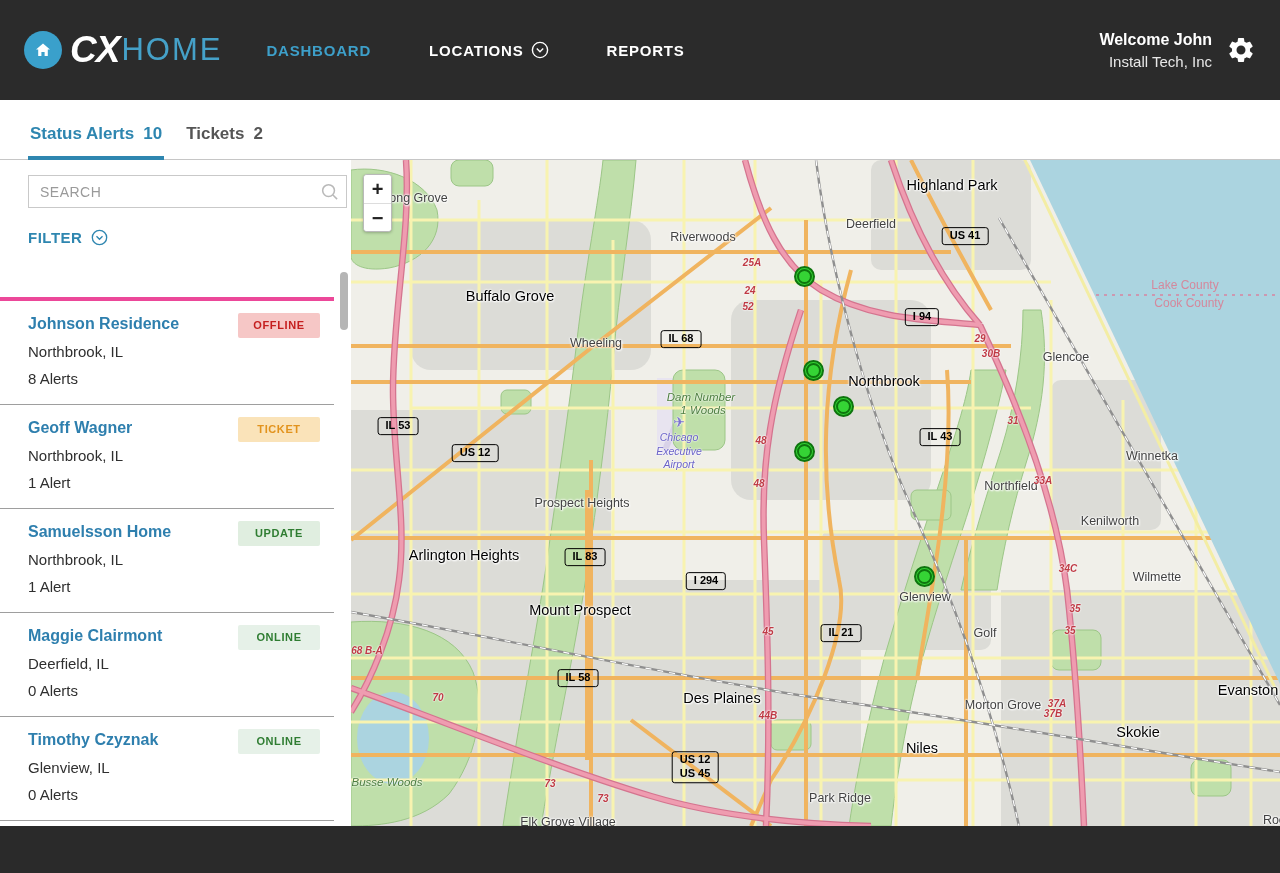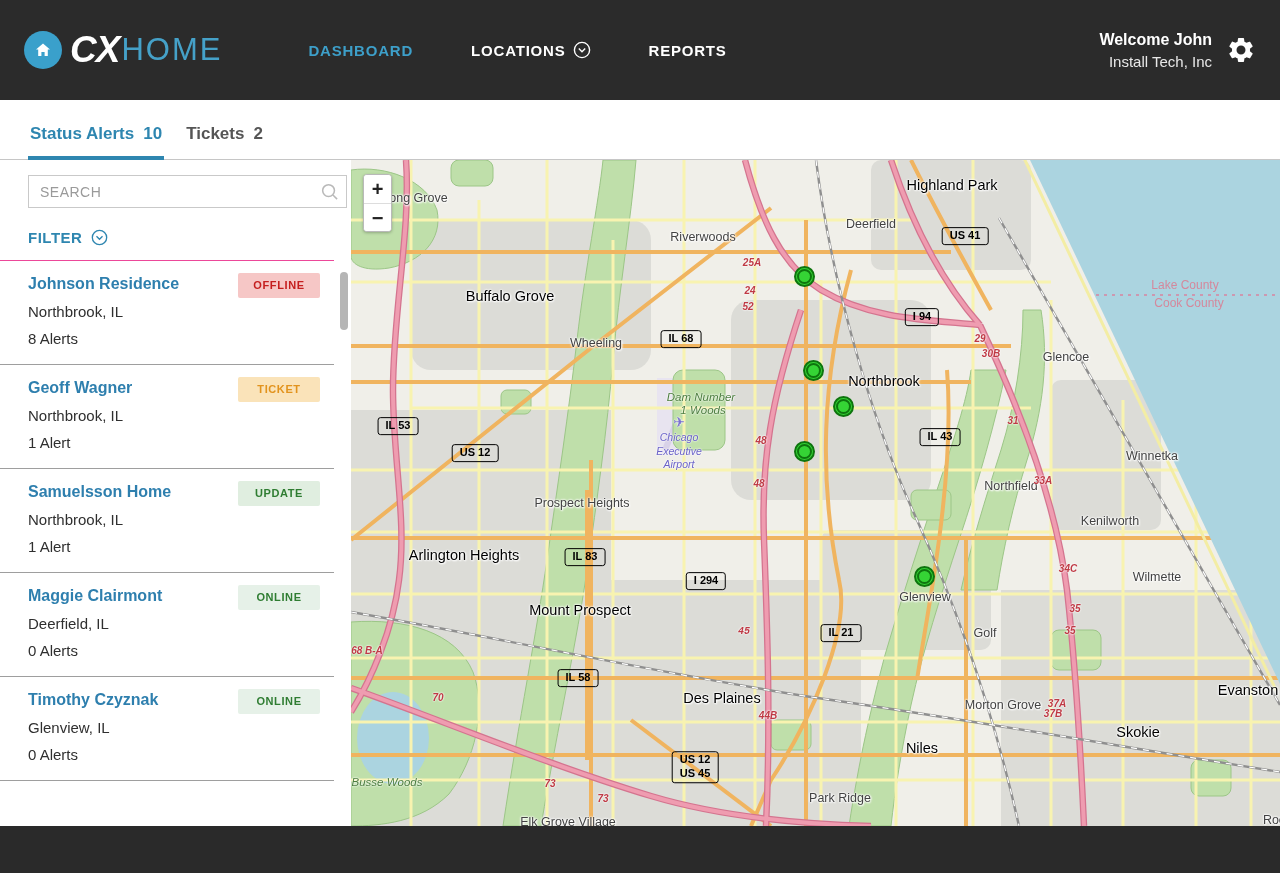--- a/index.html
+++ b/index.html
@@ -6,21 +6,21 @@
   html,body { width:1280px; height:873px; overflow:hidden; }
   body { font-family:"Liberation Sans","DejaVu Sans",sans-serif; background:#fff; }
   .app { position:relative; width:1280px; height:873px; overflow:hidden; background:#fff; }
 
   
   .header { display:flex; align-items:center; height:100px; background:#2b2b2b; padding:0 24px; }
   .logo { display:flex; align-items:center; cursor:pointer; }
   .logo-circle { width:38px; height:38px; border-radius:50%; background:#3aa0cb; display:flex; align-items:center; justify-content:center; margin-right:8px; }
   .logo-cx { color:#fff; font-size:37px; font-weight:900; font-style:italic; letter-spacing:-1px; }
   .logo-home { color:#45a1c8; font-size:31px; font-weight:300; letter-spacing:2px; margin-left:2px; }
-  .nav { display:flex; align-items:center; gap:58px; margin-left:86px; }
+  .nav { display:flex; align-items:center; gap:58px; margin-left:44px; }
   .nav-item { font-size:15px; font-weight:bold; letter-spacing:0.8px; color:#fff; cursor:pointer; display:flex; align-items:center; gap:7px; }
   .nav-item.active { color:#3d9fc9; }
   .user-block { margin-left:auto; text-align:right; color:#fff; line-height:1.45; }
   .user-welcome { font-size:16px; font-weight:bold; }
   .user-company { font-size:15px; color:#e8e8e8; }
   .gear { margin-left:14px; cursor:pointer; display:flex; }
 
   
   .tabsbar { display:flex; align-items:flex-end; height:60px; padding-left:28px; gap:20px; background:#fff; border-bottom:1px solid #c6c6c6; }
   .tab { position:relative; padding:0 2px 15px; font-size:17px; font-weight:bold; color:#555; cursor:pointer; }
@@ -30,21 +30,21 @@
 
   .content { display:flex; height:666px; }
 
   
   .sidebar { position:relative; width:351px; background:#fff; flex:none; }
   .search-wrap { position:relative; margin:15px 4px 0 28px; width:319px; }
   .search-input { width:100%; height:33px; border:1px solid #c9c9c9; padding:0 34px 0 11px; font-size:14px; letter-spacing:0.5px; color:#333; font-family:inherit; }
   .search-input::placeholder { color:#9a9a9a; }
   .search-icon { position:absolute; right:8px; top:7px; }
   .filter-row { display:flex; align-items:center; gap:9px; margin:21px 0 0 28px; color:#2e86b0; font-size:15px; font-weight:bold; letter-spacing:0.5px; cursor:pointer; padding-bottom:14px; }
-  .list { margin-right:17px; border-top:1px solid #ec4899; }
+  .list { margin-right:17px; border-top:4px solid #ec4899;margin-top:37px; }
   .loc-item { padding:12px 0 15px 28px; border-bottom:1px solid #9e9e9e; position:relative; }
   .loc-row { display:flex; align-items:flex-start; }
   .loc-name { font-size:16px; font-weight:bold; color:#2e7fae; text-decoration:none; line-height:22px; cursor:pointer; }
   .badge { position:absolute; left:238px; top:12px; width:82px; height:25px; line-height:25px; text-align:center; font-size:11px; font-weight:bold; letter-spacing:0.6px; border-radius:2px; }
   .badge.offline { background:#f6c7c6; color:#c51f1f; }
   .badge.ticket  { background:#fae3b9; color:#e2931d; }
   .badge.update  { background:#e0eee0; color:#2f7d32; }
   .badge.online  { background:#e6f1e8; color:#2f7d32; }
   .loc-city   { font-size:15px; color:#2f2f2f; margin-top:6px; line-height:21px; }
   .loc-alerts { font-size:15px; color:#2f2f2f; margin-top:6px; line-height:21px; }
@@ -345,21 +345,21 @@
             <span class="exit" style="left: 640px; top: 193px;">30B</span>
             <span class="exit" style="left: 410px; top: 280px;">48</span>
             <span class="exit" style="left: 408px; top: 323px;">48</span>
             <span class="exit" style="left: 662px; top: 260px;">31</span>
             <span class="exit" style="left: 692px; top: 320px;">33A</span>
             <span class="exit" style="left: 717px; top: 408px;">34C</span>
             <span class="exit" style="left: 724px; top: 448px;">35</span>
             <span class="exit" style="left: 719px; top: 470px;">35</span>
             <span class="exit" style="left: 706px; top: 543px;">37A</span>
             <span class="exit" style="left: 702px; top: 553px;">37B</span>
-            <span class="exit" style="left: 393px; top: 471px; font-family: Liberation Mono, monospace;">45</span>
+            <span class="exit" style="left: 417px; top: 471px;">45</span>
             <span class="exit" style="left: 417px; top: 555px;">44B</span>
             <span class="exit" style="left: 87px; top: 537px;">70</span>
             <span class="exit" style="left: 199px; top: 623px;">73</span>
             <span class="exit" style="left: 252px; top: 638px;">73</span>
             <span class="exit" style="left: 16px; top: 490px;">68 B-A</span>
           </div>
         <div>
             <div class="shield" style="left: 614px; top: 76px;">
               <span>US 41</span>
             </div>

